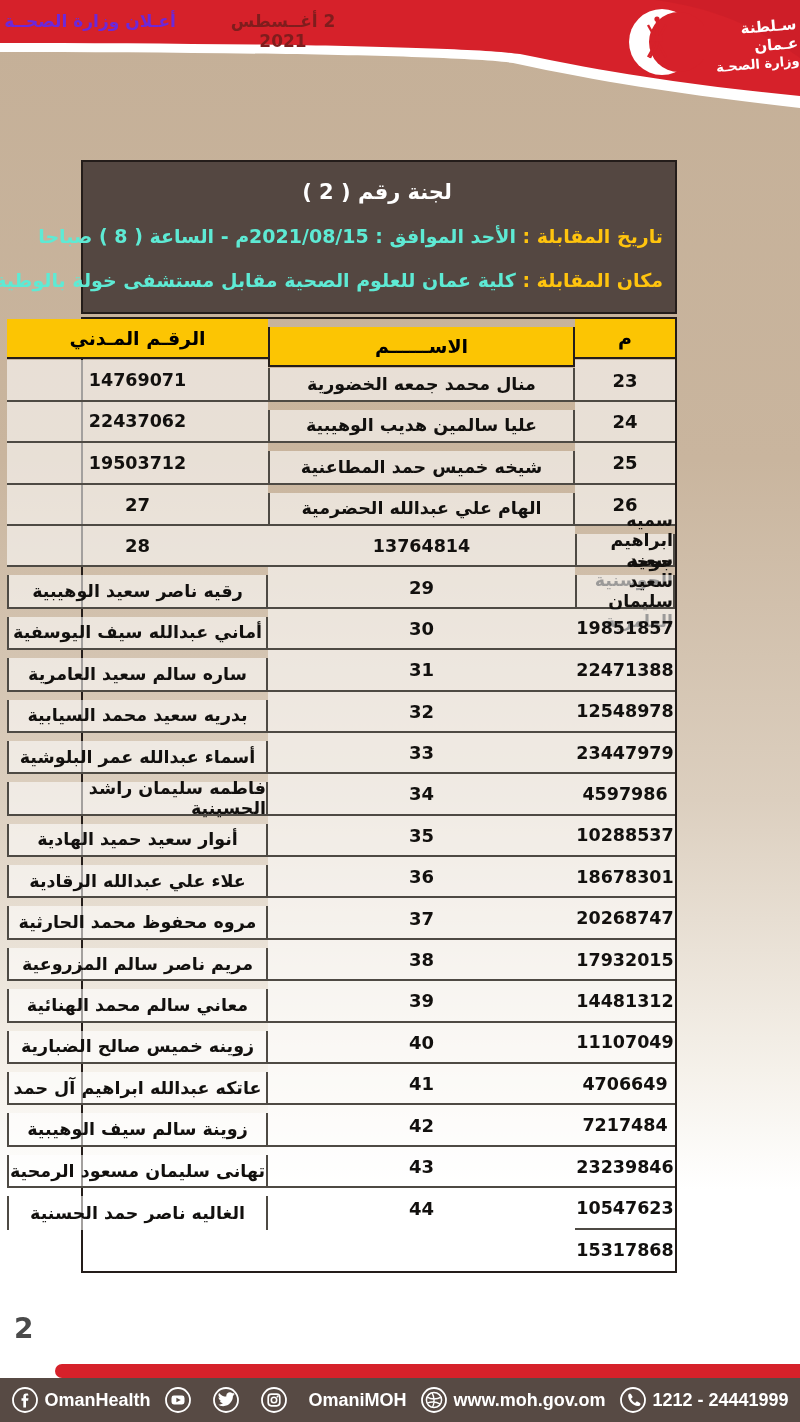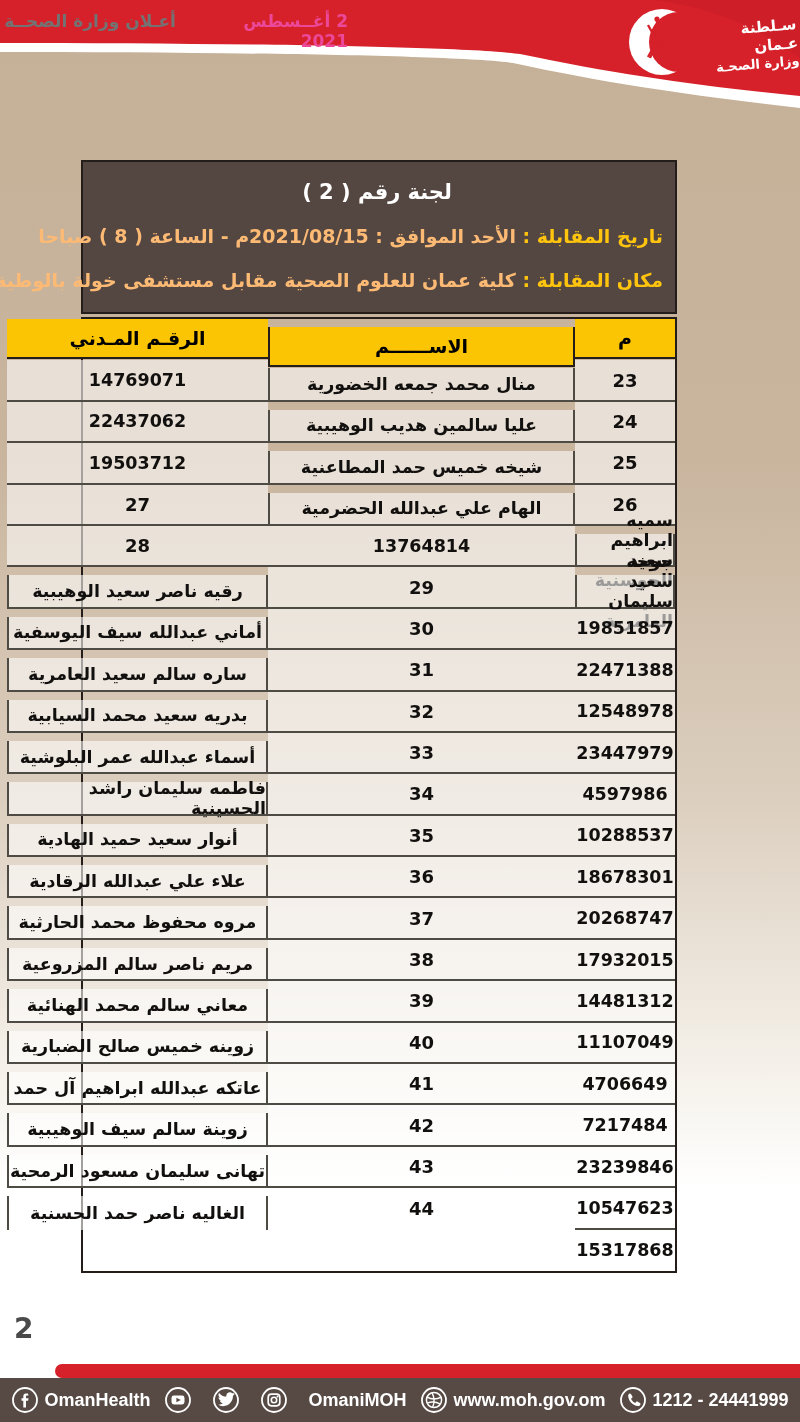--- a/index.html
+++ b/index.html
@@ -9,40 +9,40 @@
   .page{position:absolute;inset:0;}
 
   
   .bg{position:absolute;top:40px;left:0;width:800px;height:1330px;
       background:linear-gradient(180deg,#c5b098 0px,#c9b59e 420px,#dccfbf 760px,#f5f1ea 1030px,#ffffff 1150px);}
 
   
   .topbar{position:absolute;top:0;left:0;width:800px;height:115px;}
   .topbar svg{position:absolute;top:0;left:0;}
   .topbar-announcement{position:absolute;top:11px;left:4px;width:172px;
-      direction:rtl;text-align:center;color:#737373;font-weight:bold;font-size:17px;}
+      direction:rtl;text-align:center;color:#6d28d9;font-weight:bold;font-size:17px;}
   .topbar-date{position:absolute;top:11px;left:218px;width:130px;
-      direction:rtl;text-align:right;color:#ec4899;font-weight:bold;font-size:17px;}
+      direction:rtl;text-align:center;color:#7f1d1d;font-weight:bold;font-size:17px;}
   .logo{position:absolute;top:3px;left:628px;width:170px;height:78px;}
   .logo-crest{position:absolute;top:0;left:0;}
   .logo-text{position:absolute;top:16px;left:76px;width:94px;direction:rtl;
       color:#fff;font-weight:bold;transform:rotate(-5deg);line-height:1.25;text-align:right;}
   .logo-text .l1{font-size:15px;display:block;}
   .logo-text .l2{font-size:13px;display:block;}
 
   
   .sheet{position:absolute;top:160px;left:65px;width:596px;padding-left:16px;}
 
   .info-block{box-sizing:border-box;background:#544741;border:2px solid #241d1a;
       direction:rtl;color:#fff;padding:8px 12px 10px 8px;}
   .info-line{font-weight:bold;line-height:44px;white-space:nowrap;}
   .info-line.center{text-align:center;font-size:21px;}
   .info-line.start{text-align:right;font-size:19px;}
   .lbl-yellow{color:#ffc40e;}
-  .val-white{color:#fdba74;}
+  .val-white{color:#5eead4;}
 
   .grid{box-sizing:border-box;margin-top:3px;border:2px solid #241d1a;
       display:grid;direction:rtl;grid-template-columns:100px 307px 261px;
       grid-auto-rows:41.4px;background:transparent;}
   .cell{display:flex;align-items:center;justify-content:center;
       box-sizing:border-box;border-bottom:2px solid #4e4a44;
       background:rgba(255,255,255,0.58);font-weight:bold;color:#12100e;}
   .cell.hdr{background:#fcc503;height:40px;font-size:19px;color:#000;border-bottom:2px solid #241d1a;}
   .grid > .cell:nth-last-child(-n+3){border-bottom:none;}
   .c-name{border-left:2px solid #4e4a44;border-right:2px solid #4e4a44;margin-top:8px;}

